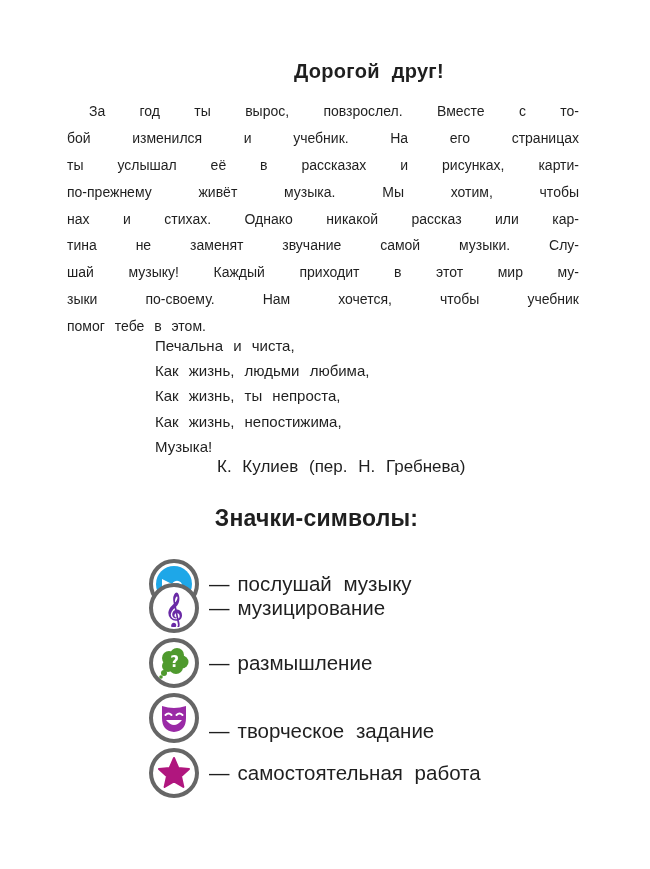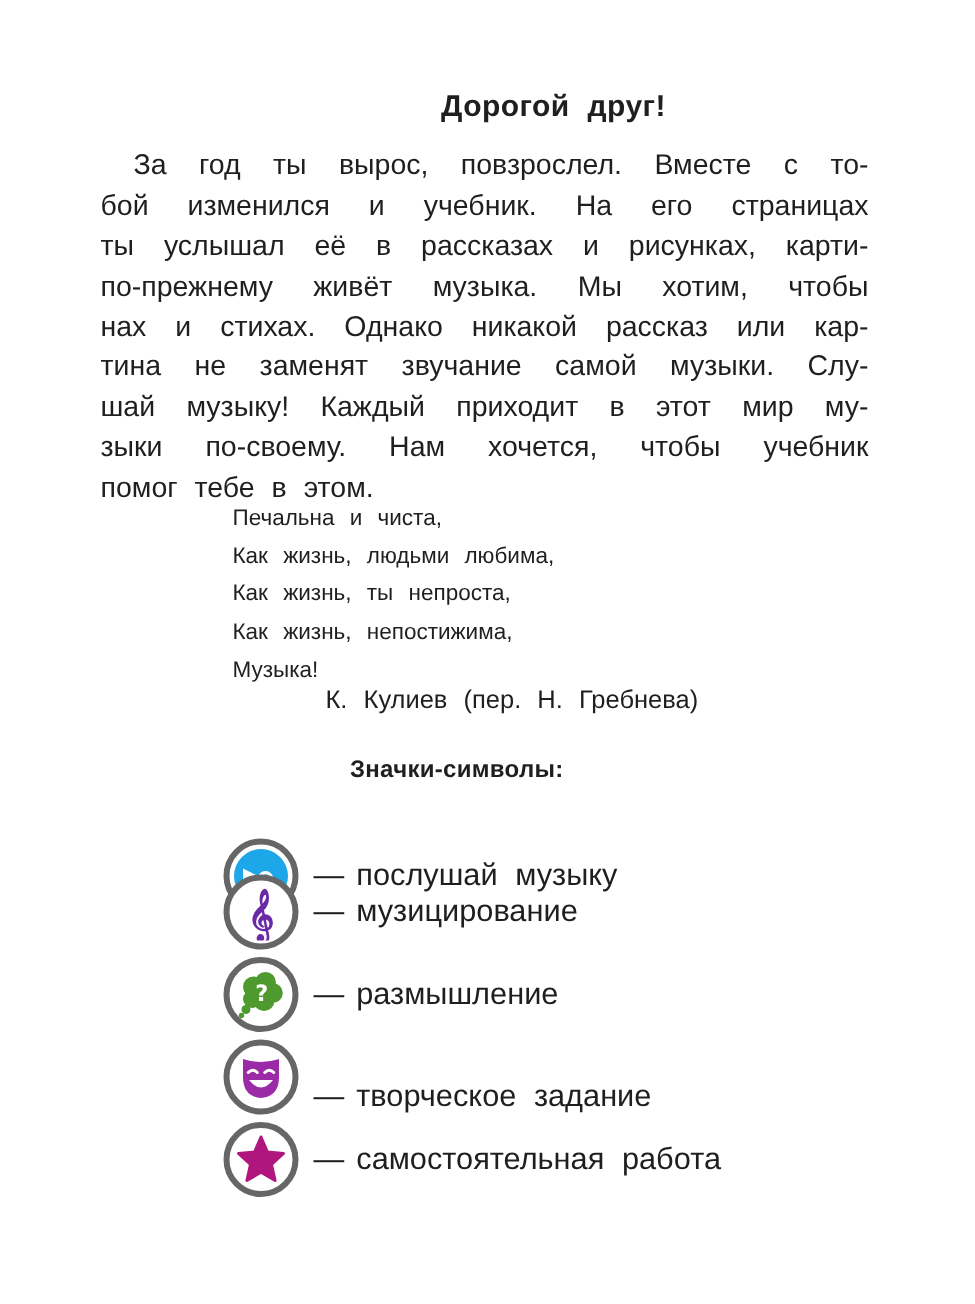--- a/index.html
+++ b/index.html
@@ -25,21 +25,21 @@
     font-size: 20px;
     letter-spacing: 0.3px;
     word-spacing: 6px;
     padding-left: 44px;
   }
   .intro {
     position: absolute;
     left: 67px;
     top: 98px;
     width: 512px;
-    font-size: 19px;
+    font-size: 14px;
     line-height: 26.9px;
   }
   .intro .line {
     display: block;
     white-space: nowrap;
     text-align: justify;
     text-align-last: justify;
     height: 26.9px;
   }
   .intro .line.first {
@@ -64,28 +64,28 @@
   .attribution {
     position: absolute;
     left: 217px;
     top: 457px;
     font-size: 17px;
     word-spacing: 6px;
     white-space: nowrap;
   }
   .legend-title {
     position: absolute;
-    left: 0;
+    left: 12px;
     top: 505px;
     width: 601px;
     text-align: center;
     padding-left: 8px;
     box-sizing: border-box;
     font-weight: bold;
-    font-size: 16px;
+    font-size: 23px;
     letter-spacing: 0.2px;
   }
   .legend-item {
     position: absolute;
     left: 149px;
     height: 50px;
     display: flex;
     align-items: center;
   }
   .ring {

